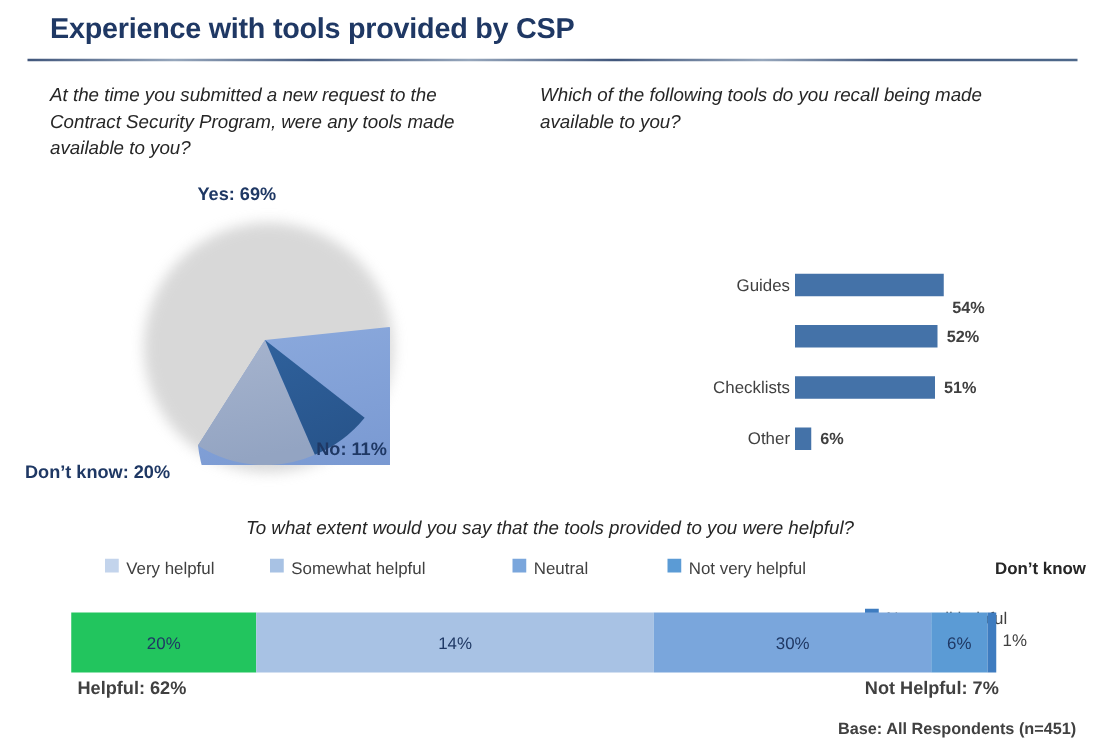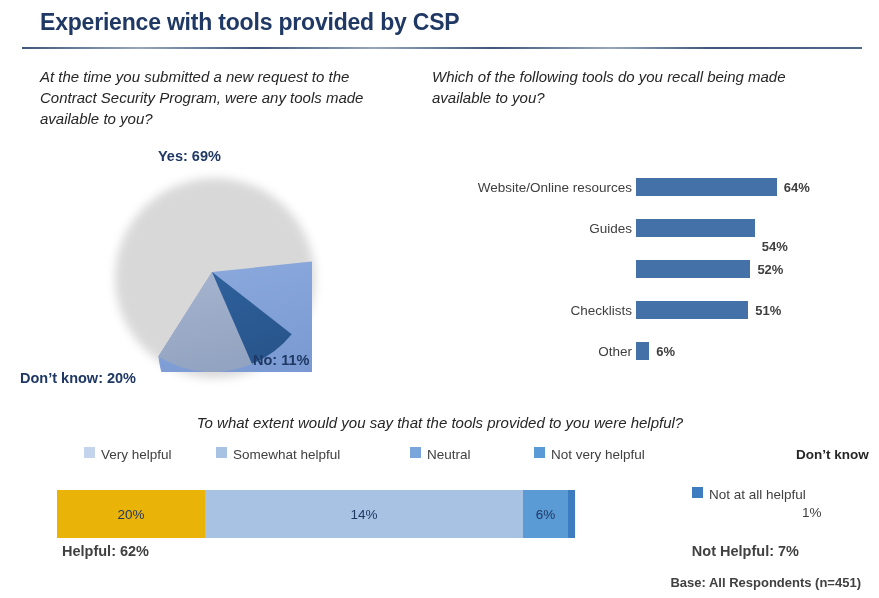--- a/index.html
+++ b/index.html
@@ -246,27 +246,20 @@
     <path fill="url(#gNo)" d="M 100 100 L 139.90 191.84 A 100 100 0 0 0 179.73 162.28 Z"></path>
   </svg>
 </div>
 
 <div class="pie-label" id="pie-label-yes">Yes: 69%</div>
 <div class="pie-label" id="pie-label-no">No: 11%</div>
 <div class="pie-label" id="pie-label-dk">Don’t know: 20%</div>
 
 <div class="question" id="q-bars">Which of the following tools do you recall being made available to you?</div>
 <div class="barchart" id="barchart">
-    <div class="bar-row" style="top: 41px;">
-      <div class="bar-cat">Website/Online resources</div>
-      <div class="bar-track" style="width: 140.8px;">
-        <div class="bar-fill" style="width: 100%; background: rgb(68, 114, 168);"></div>
-      </div>
-      <div class="bar-val" style="left: 379.8px;">64%</div>
-    </div>
     <div class="bar-row" style="top: 82px;">
       <div class="bar-cat">Guides</div>
       <div class="bar-track" style="width: 118.8px;">
         <div class="bar-fill" style="width: 100%; background: rgb(68, 114, 168);"></div>
       </div>
       <div class="bar-val" style="left: 357.8px; margin-top: 18px;">54%</div>
     </div>
     <div class="bar-row" style="top: 123px;">
       <div class="bar-track" style="width: 114.4px;">
         <div class="bar-fill" style="width: 100%; background: rgb(68, 114, 168);"></div>
@@ -311,25 +304,28 @@
     <div class="legend-item" style="left: 608px; margin-top: 40px;">
       <span class="legend-sw" style="background: rgb(62, 124, 192);"></span>
       <span>Not at all helpful</span>
     </div>
     <div class="legend-item nolabelsw bold" style="left: 712px;">
       <span>Don’t know</span>
     </div>
   </div>
 
 <div class="stack-wrap" id="stack-wrap">
-    <div class="stack-seg" style="width: 148px; background: #eab308;">
+    <div class="stack-seg" style="width: 148px; background: #22c55e;">
       <span class="seg-val">20%</span>
     </div>
     <div class="stack-seg" style="width: 318.2px; background: rgb(168, 194, 228);">
       <span class="seg-val">14%</span>
+    </div>
+    <div class="stack-seg" style="width: 222px; background: rgb(122, 166, 220);">
+      <span class="seg-val">30%</span>
     </div>
     <div class="stack-seg" style="width: 44.4px; background: rgb(91, 155, 213);">
       <span class="seg-val">6%</span>
     </div>
     <div class="stack-seg" style="width: 7.4px; background: rgb(62, 124, 192);"></div>
   </div>
 <div class="stack-outside">1%</div>
 
 <div class="stack-note" id="note-helpful">Helpful: 62%</div>
 <div class="stack-note" id="note-nothelpful">Not Helpful: 7%</div>

